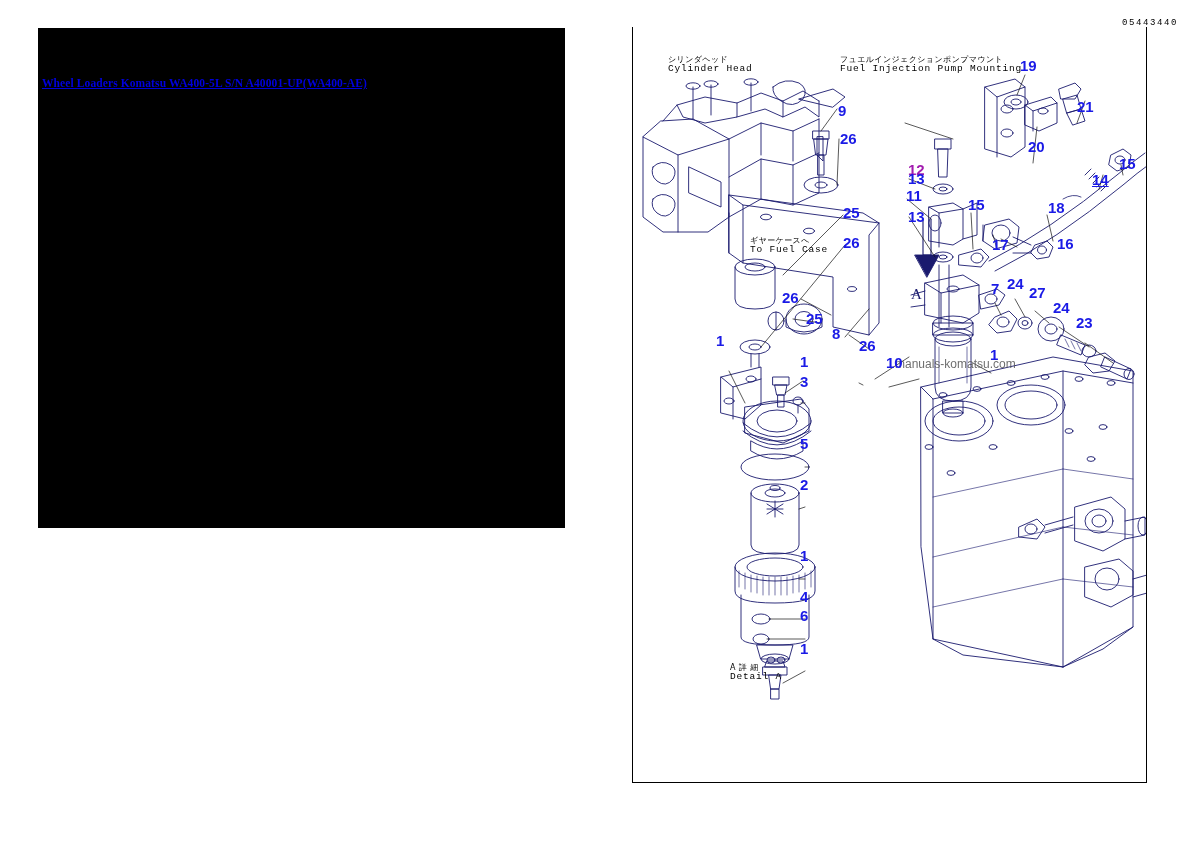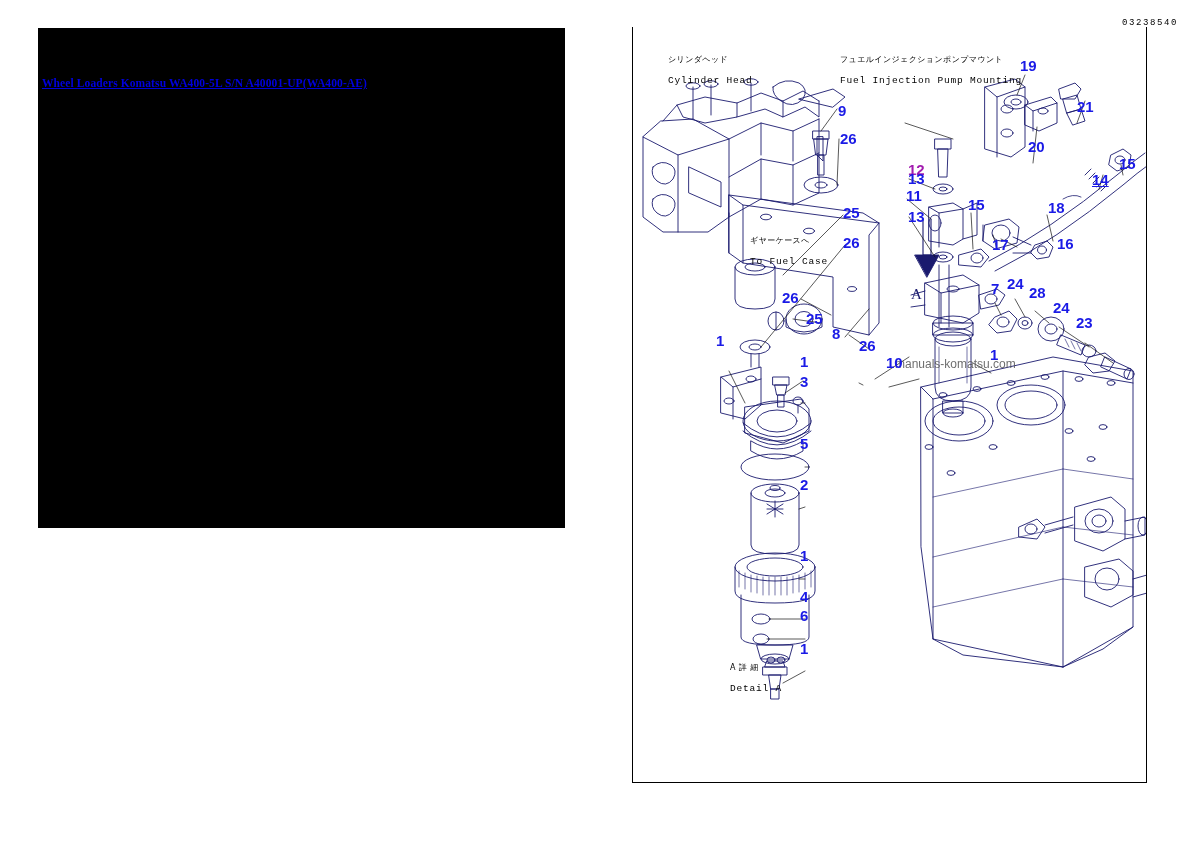--- a/index.html
+++ b/index.html
@@ -110,21 +110,20 @@
     font-family: "DejaVu Sans", sans-serif;
     font-size: 8px;
     letter-spacing: 0.4px;
     display: block;
   }
   .caption .en {
     font-family: "Liberation Mono", monospace;
     font-size: 9.5px;
     letter-spacing: 0.8px;
     display: block;
-    margin-top: 12px;
   }
 
   #watermark {
     position: absolute;
     left: 262px;
     top: 330px;
     font-family: "Liberation Sans", sans-serif;
     font-size: 12px;
     color: #555;
     opacity: 0.85;
@@ -134,21 +133,21 @@
 </style>
 </head>
 <body>
 
 <div id="left-pane">
   <div id="video-placeholder"></div>
   <a id="title-link" href="#">Wheel Loaders Komatsu WA400-5L S/N A40001-UP(WA400-AE)</a>
 </div>
 
 <div id="diagram-topbar"></div>
-<div id="drawing-number">03238540</div>
+<div id="drawing-number">05443440</div>
 
 <div id="diagram-frame">
 
   <svg id="art" viewBox="0 0 513 755">
     <g fill="none" stroke="#1a1a6e" stroke-width="0.9" stroke-linejoin="round" stroke-linecap="round">
 
       <g>
         <path d="M10 110 L10 190 L30 205 L75 205 L96 190 L96 112 L60 92 L28 94 Z"></path>
         <path d="M10 110 L45 128 L96 112"></path>
         <path d="M45 128 L45 205"></path>
@@ -483,21 +482,21 @@
     <div class="callout" style="left: 992px; top: 237px; color: rgb(26, 26, 230);">17</div>
     <div class="callout" style="left: 1013px; top: 236px; color: rgb(26, 26, 230); margin-left: 44px;">16</div>
     <div class="callout" style="left: 1048px; top: 200px; color: rgb(26, 26, 230);">18</div>
     <div class="callout" style="left: 1020px; top: 58px; color: rgb(26, 26, 230);">19</div>
     <div class="callout" style="left: 1077px; top: 99px; color: rgb(26, 26, 230);">21</div>
     <div class="callout" style="left: 1028px; top: 139px; color: rgb(26, 26, 230);">20</div>
     <div class="callout" style="left: 1092px; top: 172px; color: rgb(26, 26, 230); text-decoration: underline;">14</div>
     <div class="callout" style="left: 1119px; top: 156px; color: rgb(26, 26, 230);">15</div>
     <div class="callout" style="left: 991px; top: 281px; color: rgb(26, 26, 230);">7</div>
     <div class="callout" style="left: 1007px; top: 276px; color: rgb(26, 26, 230);">24</div>
-    <div class="callout" style="left: 1029px; top: 285px; color: rgb(26, 26, 230);">28</div>
+    <div class="callout" style="left: 1029px; top: 285px; color: rgb(26, 26, 230);">27</div>
     <div class="callout" style="left: 1053px; top: 300px; color: rgb(26, 26, 230);">24</div>
     <div class="callout" style="left: 1076px; top: 315px; color: rgb(26, 26, 230);">23</div>
     <div class="callout" style="left: 990px; top: 347px; color: rgb(26, 26, 230);">1</div>
     <div class="callout" style="left: 716px; top: 333px; color: rgb(26, 26, 230);">1</div>
     <div class="callout" style="left: 800px; top: 354px; color: rgb(26, 26, 230);">1</div>
     <div class="callout" style="left: 800px; top: 374px; color: rgb(26, 26, 230);">3</div>
     <div class="callout" style="left: 800px; top: 436px; color: rgb(26, 26, 230);">5</div>
     <div class="callout" style="left: 800px; top: 477px; color: rgb(26, 26, 230);">2</div>
     <div class="callout" style="left: 800px; top: 548px; color: rgb(26, 26, 230);">1</div>
     <div class="callout" style="left: 800px; top: 589px; color: rgb(26, 26, 230);">4</div>

